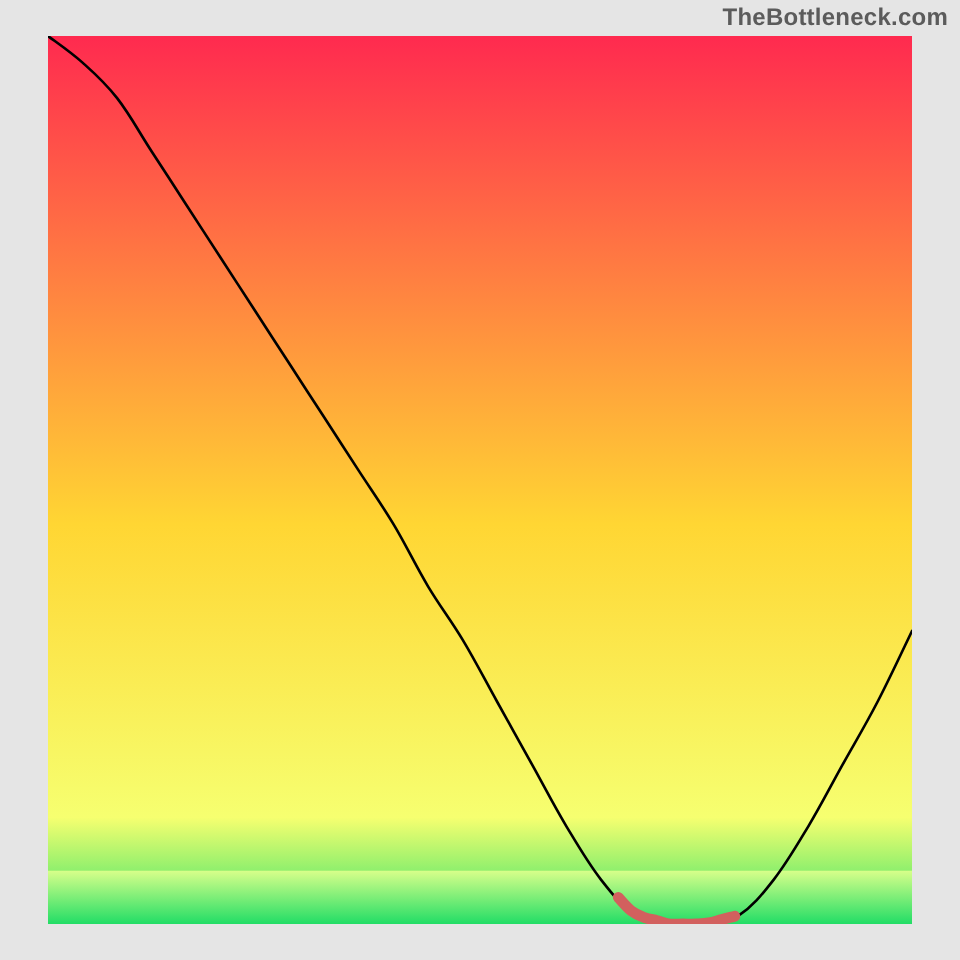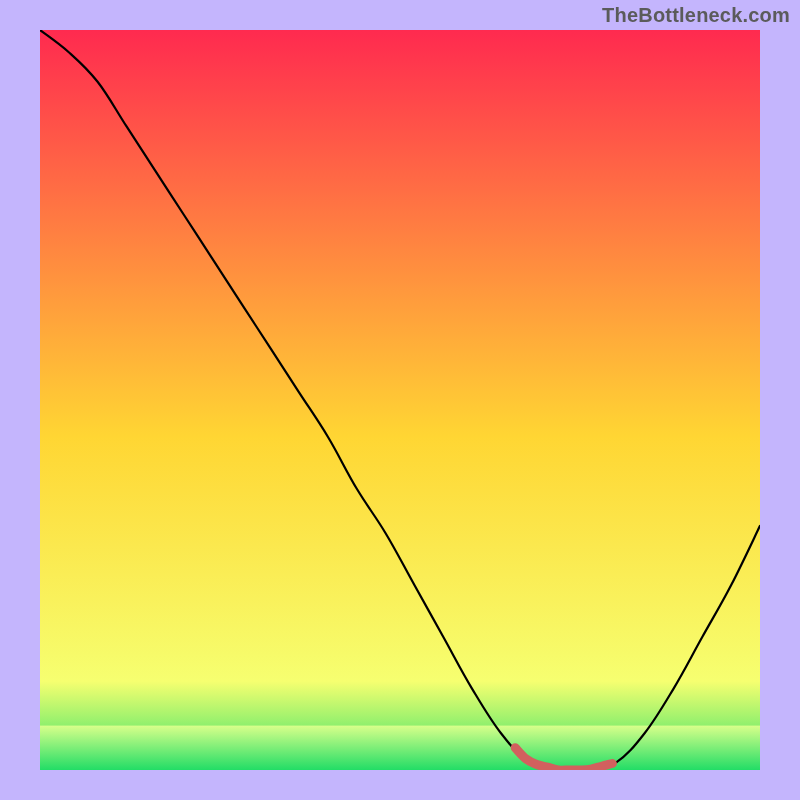--- a/index.html
+++ b/index.html
@@ -8,21 +8,21 @@
     width: 800px;
     height: 800px;
     background: #000;
     overflow: hidden;
     font-family: Arial, Helvetica, sans-serif;
   }
   .outer {
     position: relative;
     width: 800px;
     height: 800px;
-    background: #c4b5fd;
+    background: #e5e5e5;
   }
   .watermark {
     position: absolute;
     top: 4px;
     right: 10px;
     font-size: 20px;
     font-weight: 600;
     color: #5b5b5b;
     letter-spacing: 0.2px;
   }

